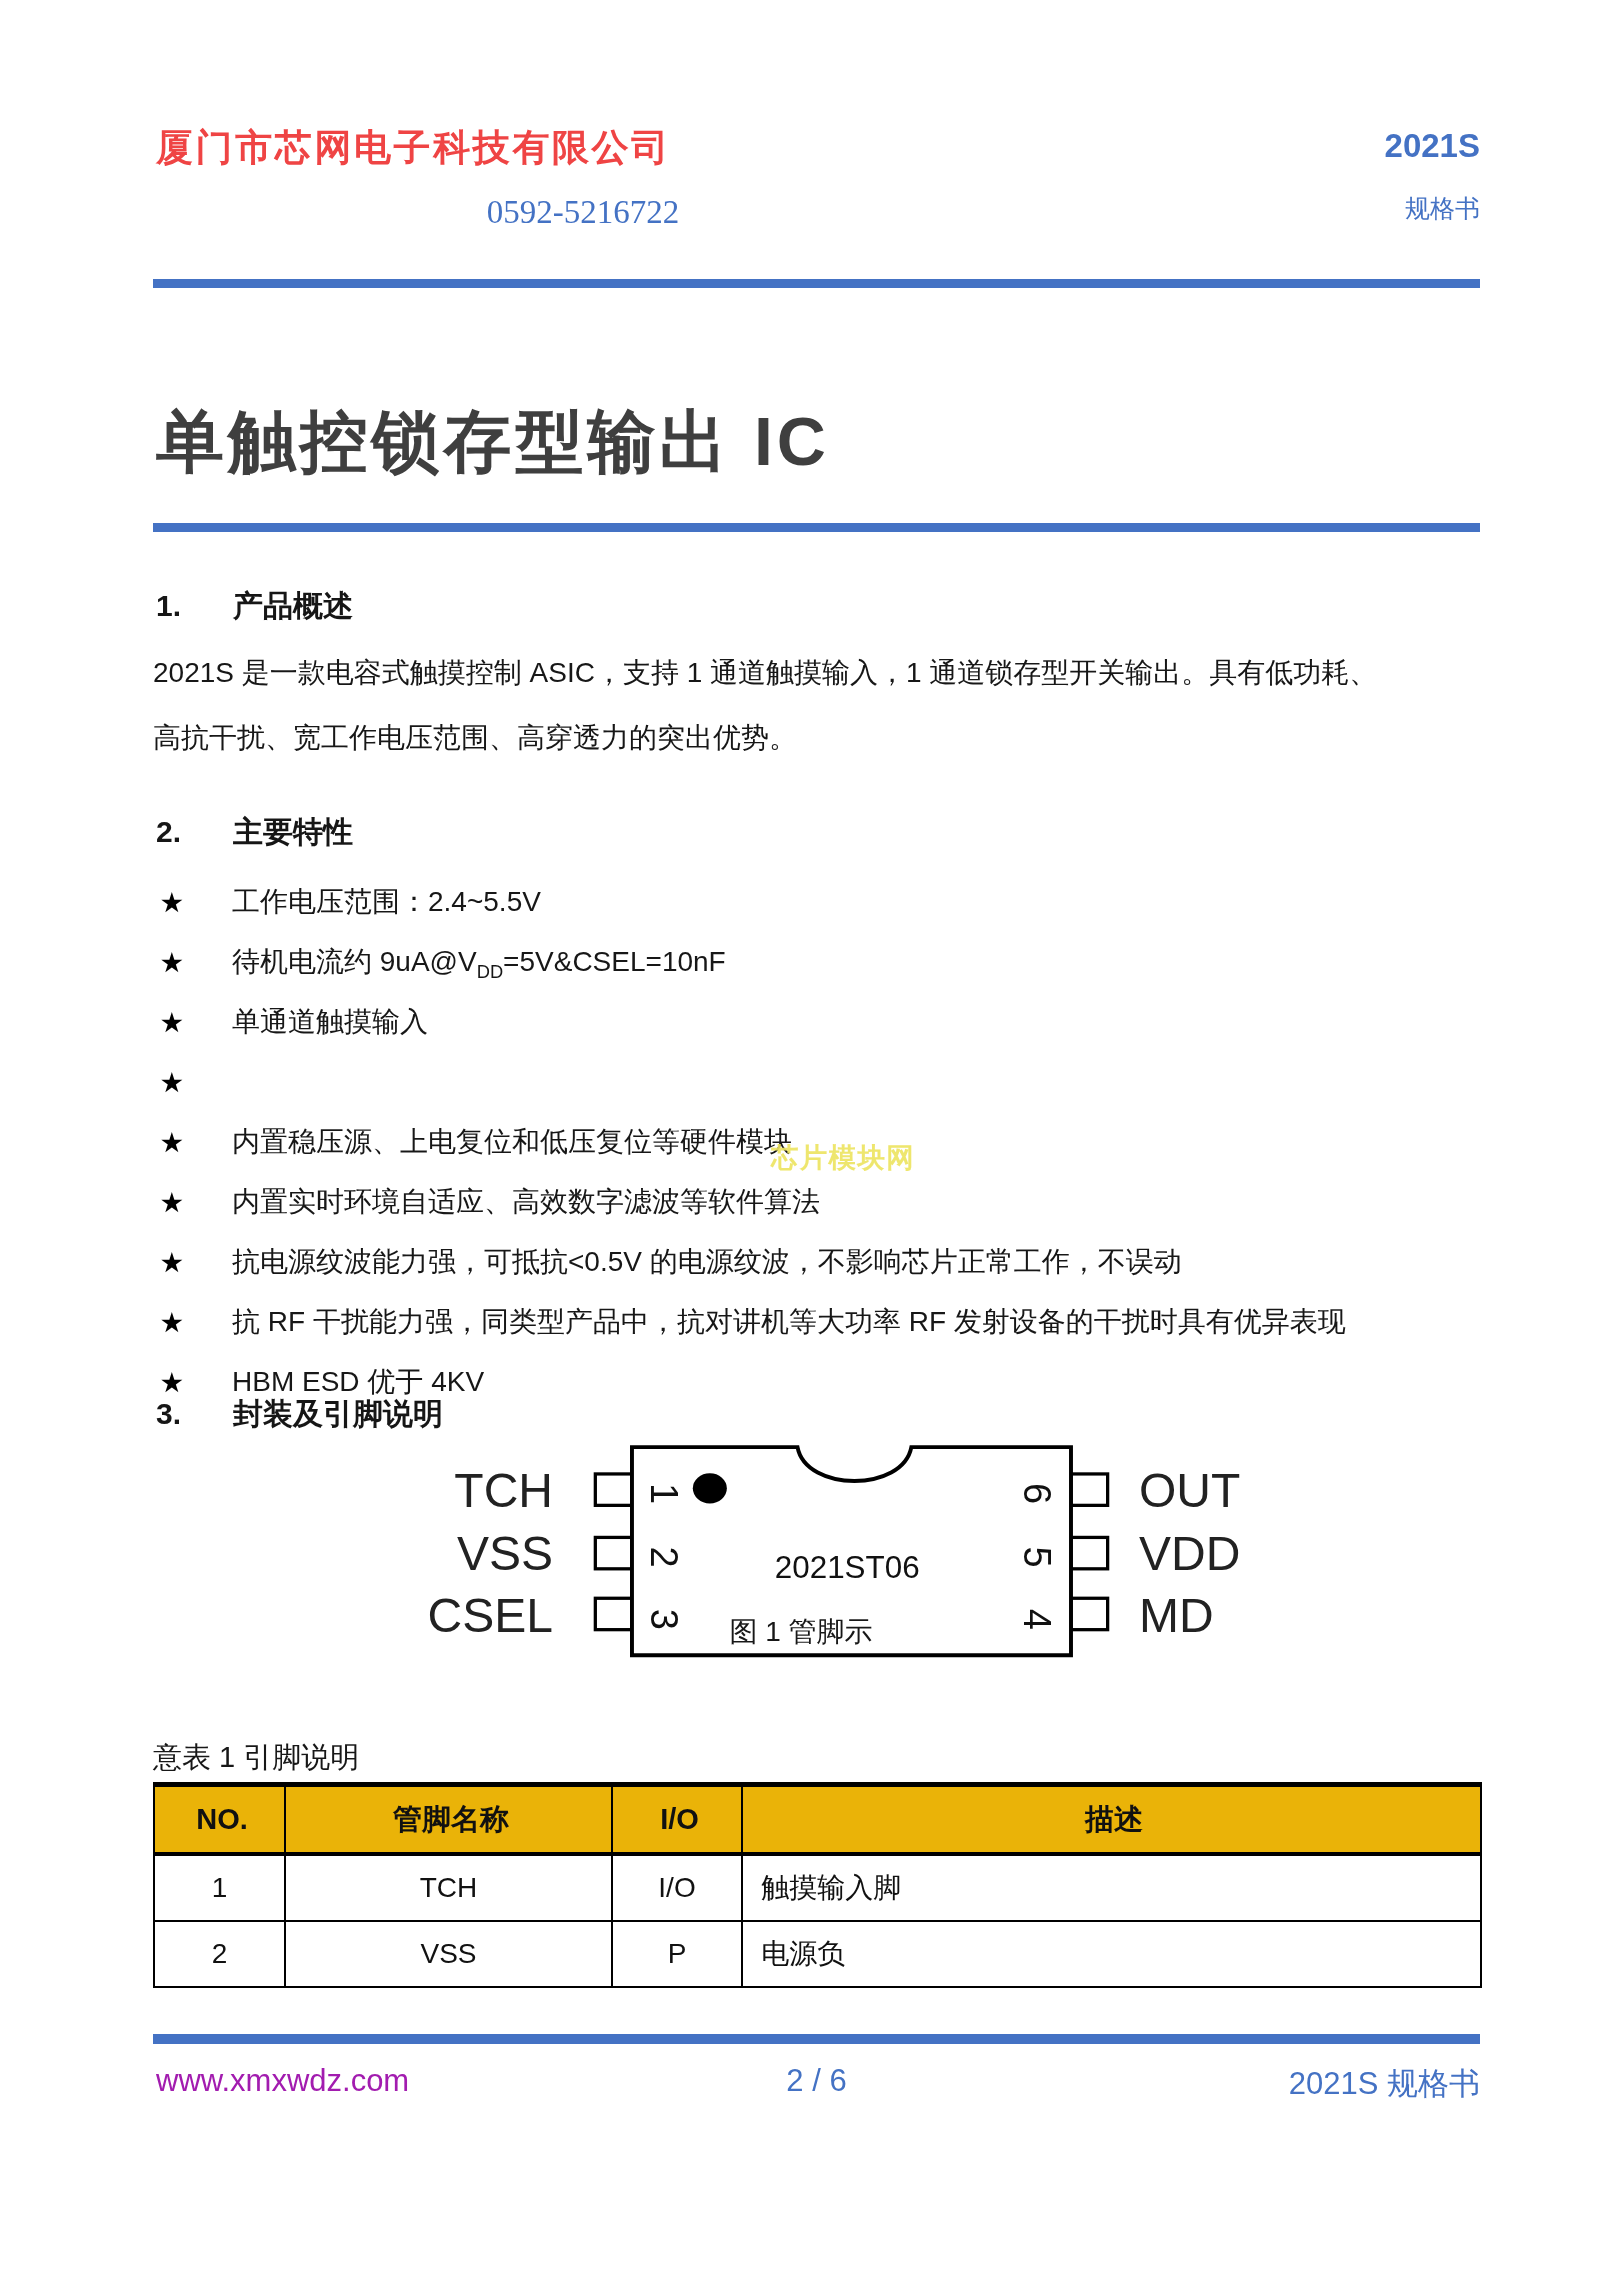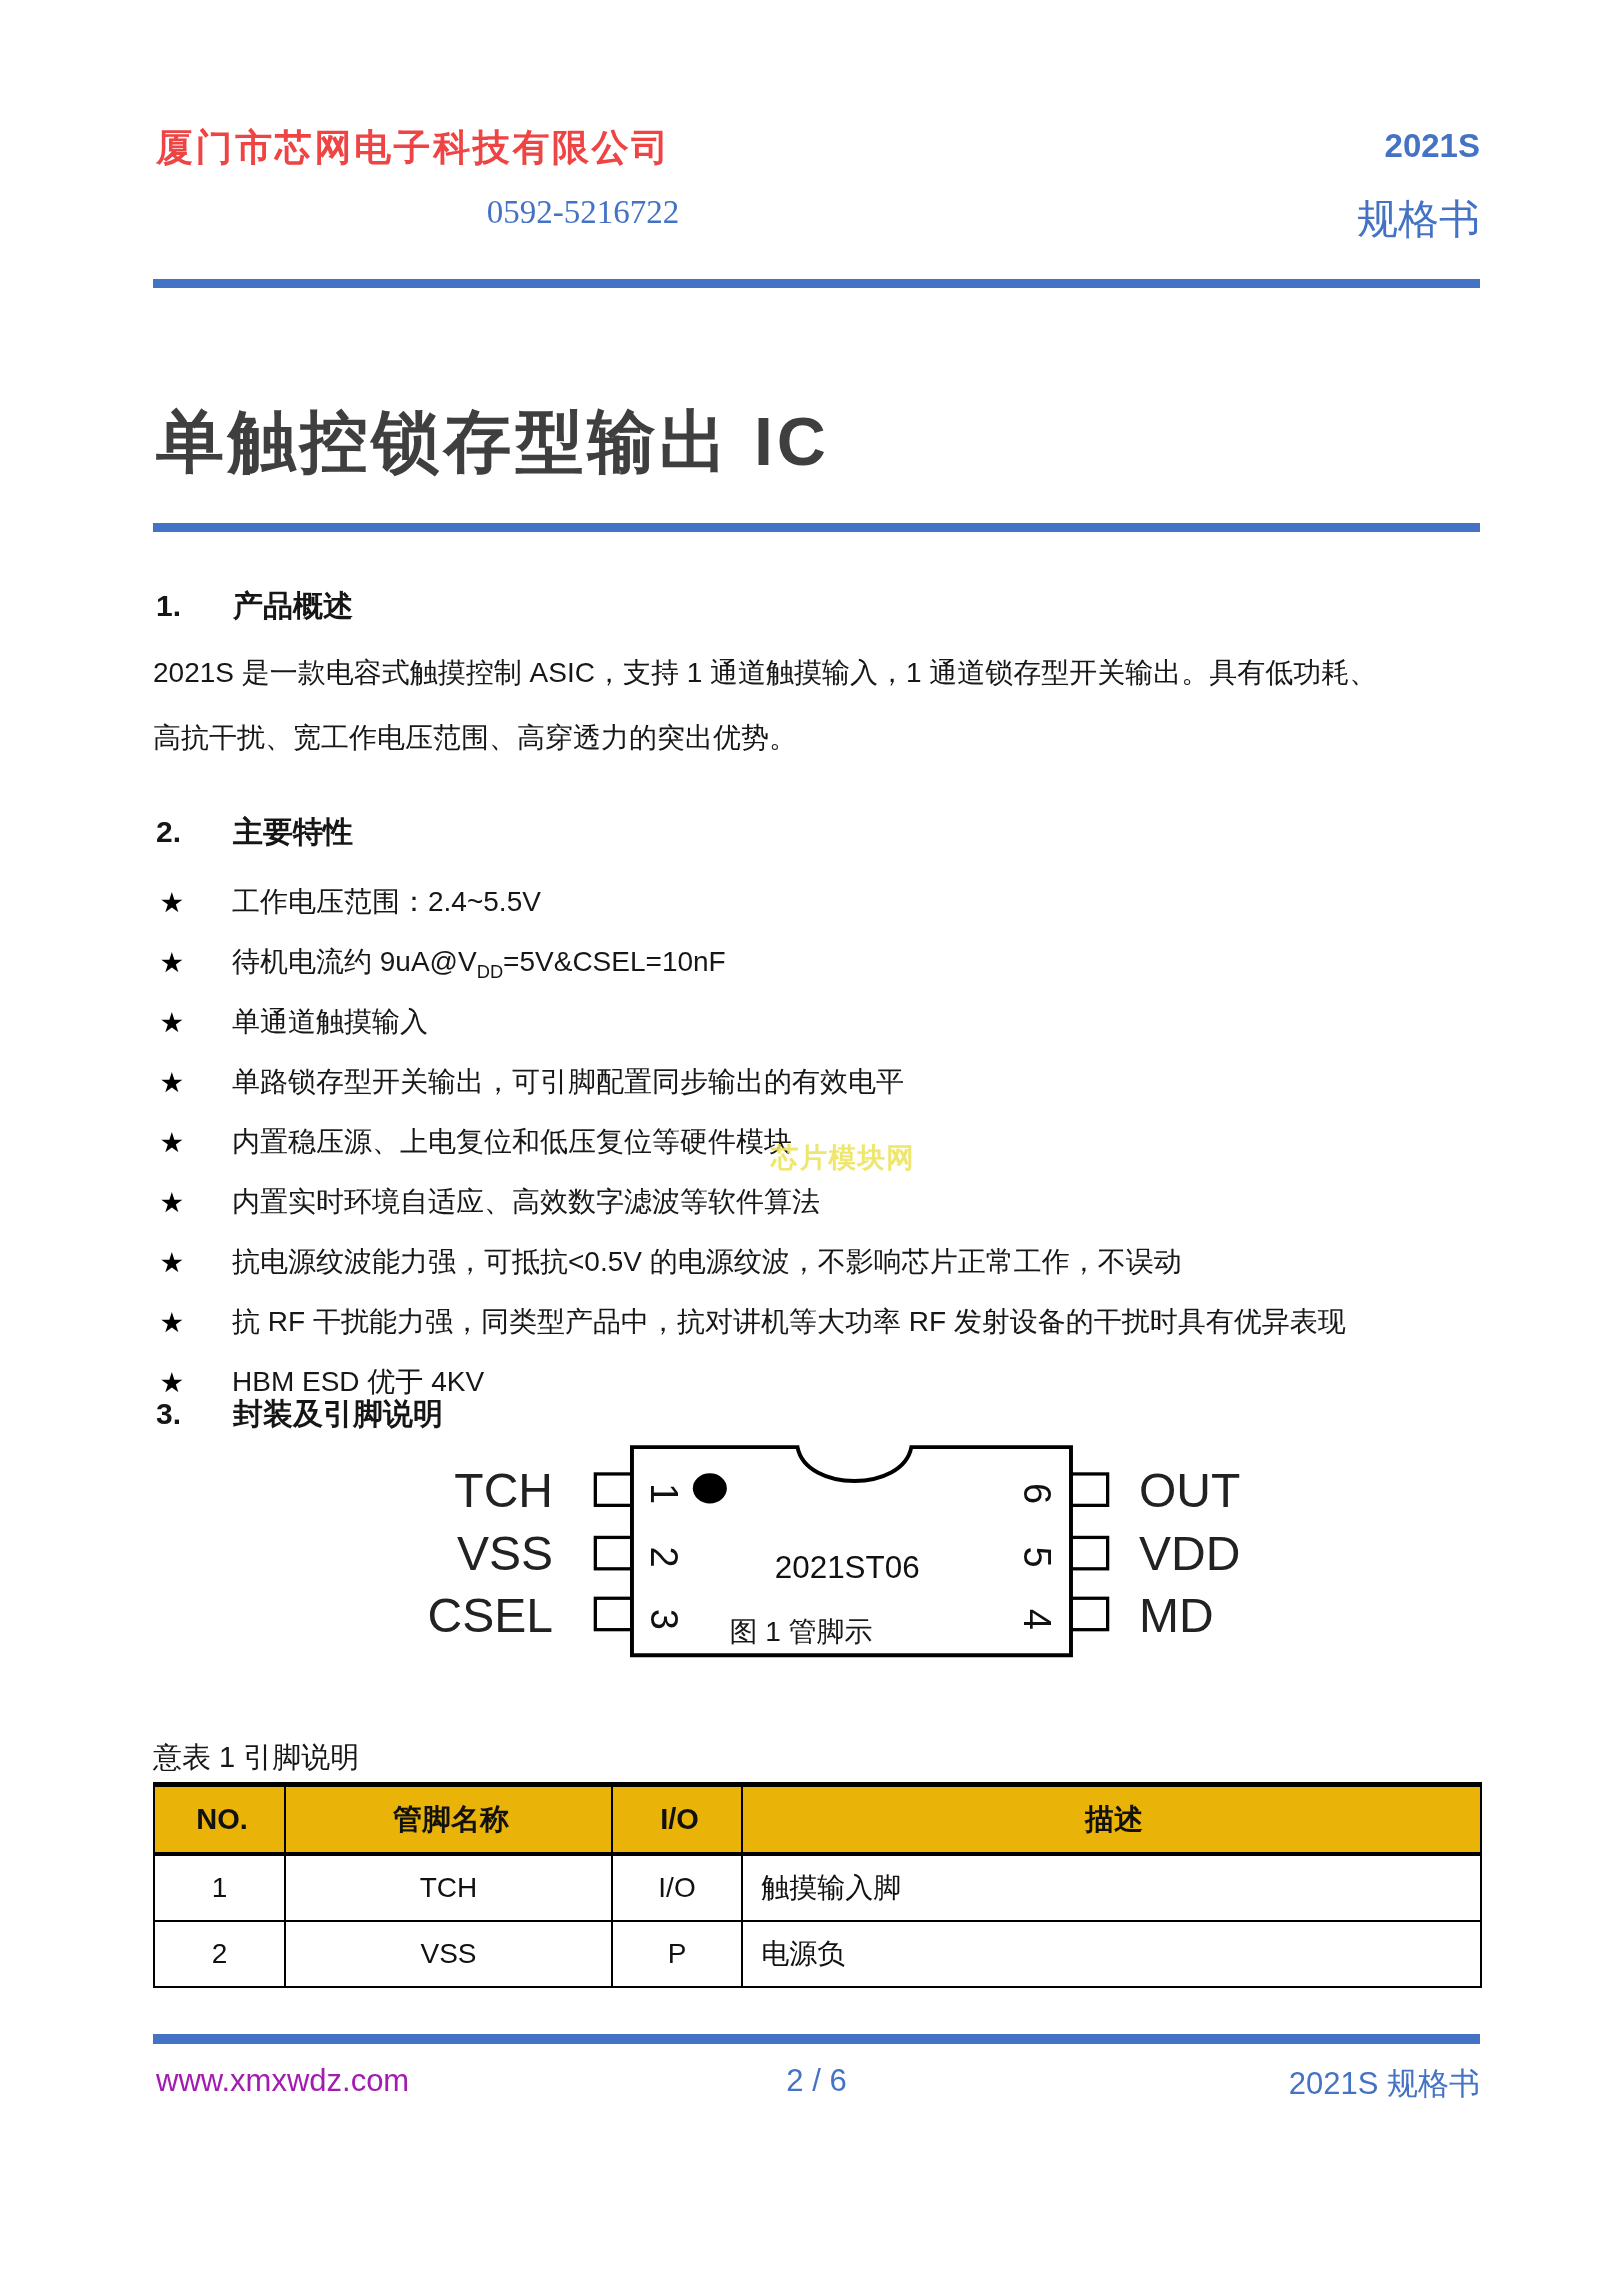--- a/index.html
+++ b/index.html
@@ -7,21 +7,21 @@
         font-family:"Liberation Sans","DejaVu Sans",serif;color:#1b1b1b;}
   .abs{position:absolute;}
 
   
   .company{left:156px;top:123px;font-family:"Liberation Serif","DejaVu Serif",serif;
            font-weight:bold;font-size:37px;color:#ef4444;letter-spacing:2.6px;}
   .phone{left:452px;top:194px;width:262px;text-align:center;
          font-family:"Liberation Serif","DejaVu Serif",serif;font-size:33px;color:#4472C4;}
   .model{left:1178px;top:127px;width:302px;text-align:right;font-weight:bold;
          font-size:33px;color:#4472C4;}
-  .doctype{left:1178px;top:192px;width:302px;text-align:right;font-size:41px;color:#4472C4;}
+  .doctype{left:1178px;top:192px;width:302px;text-align:right;font-size:25px;color:#4472C4;}
   .rule{left:153px;width:1327px;height:9.2px;background:#4472C4;}
   .rule-header{top:279px;}
   .rule-title{top:523px;height:8.5px;}
 
   
   .doc-title{left:156px;top:397px;font-size:68px;font-weight:bold;color:#3F3F3F;
              letter-spacing:3.9px;font-family:"Liberation Sans","DejaVu Sans",sans-serif;}
 
   
   .sec-head{left:156px;font-size:30px;font-weight:bold;color:#161616;
@@ -100,21 +100,20 @@
     <div class="feat">
       <span class="star">★</span>
       <span><span>待机电流约 9uA@V</span><sub>DD</sub><span>=5V&amp;CSEL=10nF</span></span>
     </div>
     <div class="feat">
       <span class="star">★</span>
       <span>单通道触摸输入</span>
     </div>
     <div class="feat">
       <span class="star">★</span>
-      <span>单路锁存型开关输出，可引脚配置同步输出的有效电平</span>
     </div>
     <div class="feat">
       <span class="star">★</span>
       <span>内置稳压源、上电复位和低压复位等硬件模块</span>
     </div>
     <div class="feat">
       <span class="star">★</span>
       <span>内置实时环境自适应、高效数字滤波等软件算法</span>
     </div>
     <div class="feat">

